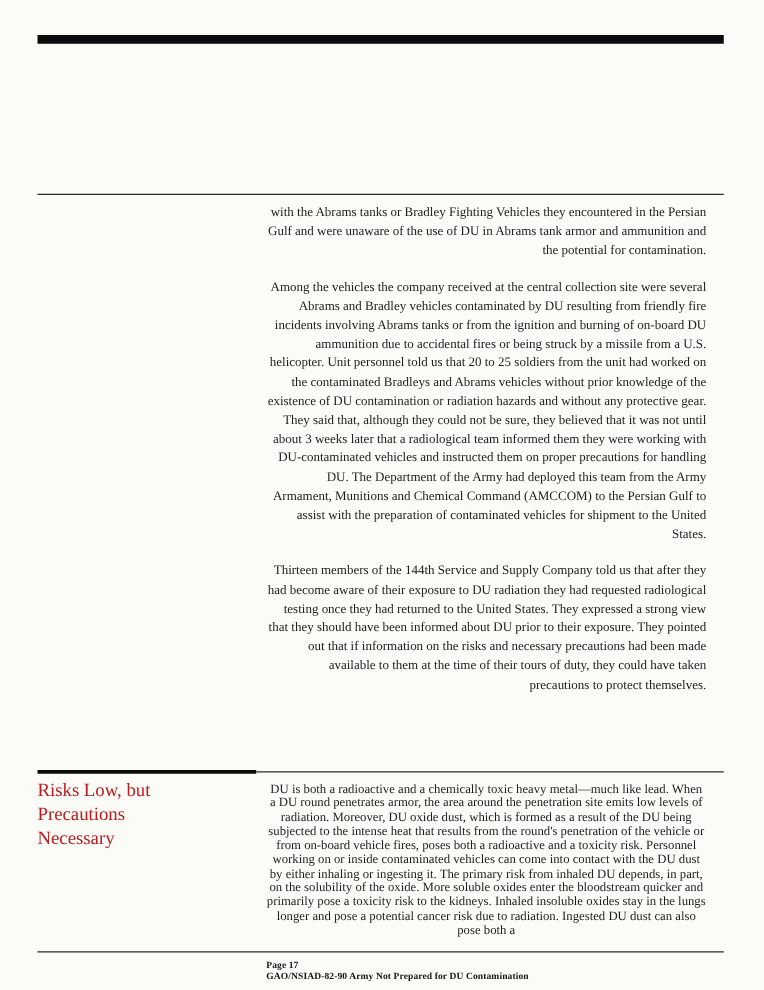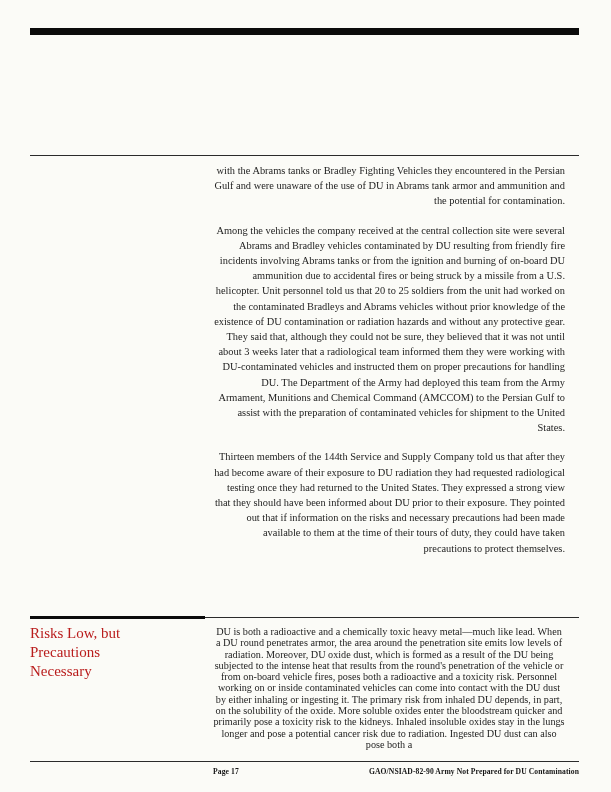--- a/index.html
+++ b/index.html
@@ -57,20 +57,21 @@
   .rule-footer {
     position: absolute; left: 30px; top: 761px;
     width: 549px; height: 1px; background: #2b2b2b;
   }
 
   .footer {
     position: absolute; left: 213px; top: 767px; width: 366px;
     display: flex; justify-content: space-between;
     font-size: 7.6px; font-weight: bold; color: #151515;
     letter-spacing: 0.1px;
+    flex-direction: column;
   }
 </style>
 </head>
 <body>
 
 <div class="page">
 
   <div class="rule-top"></div>
 
 

